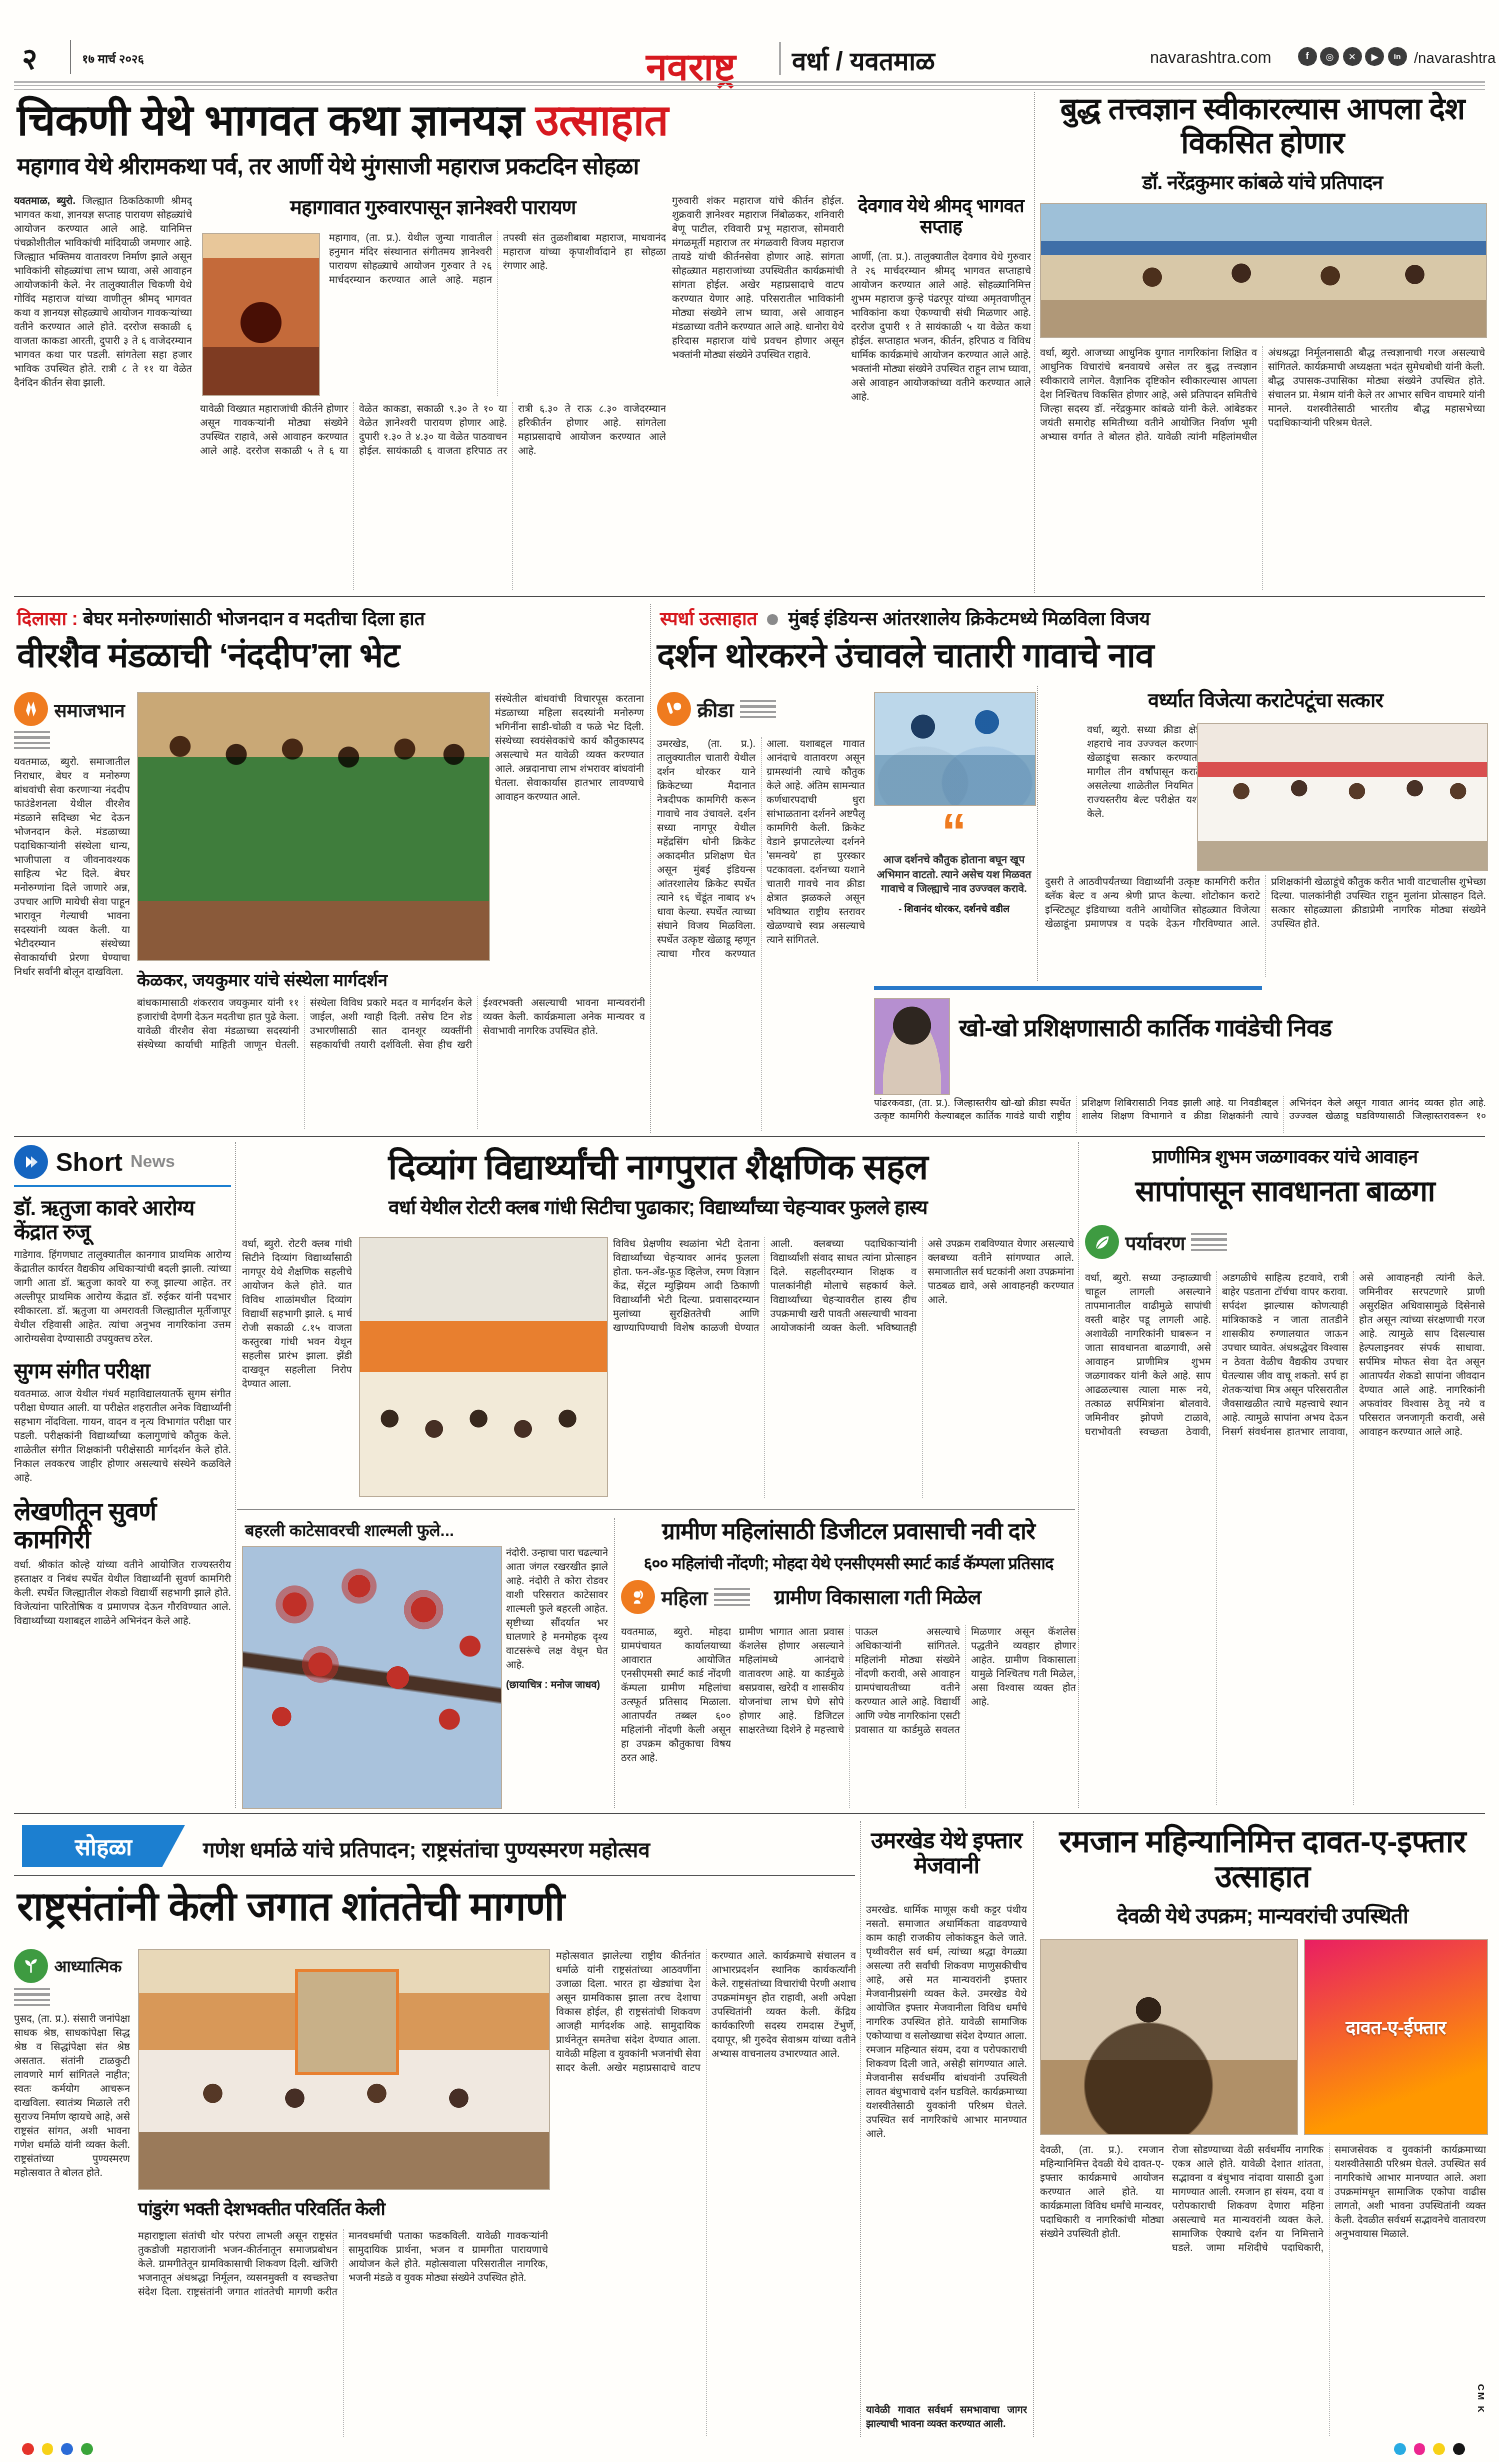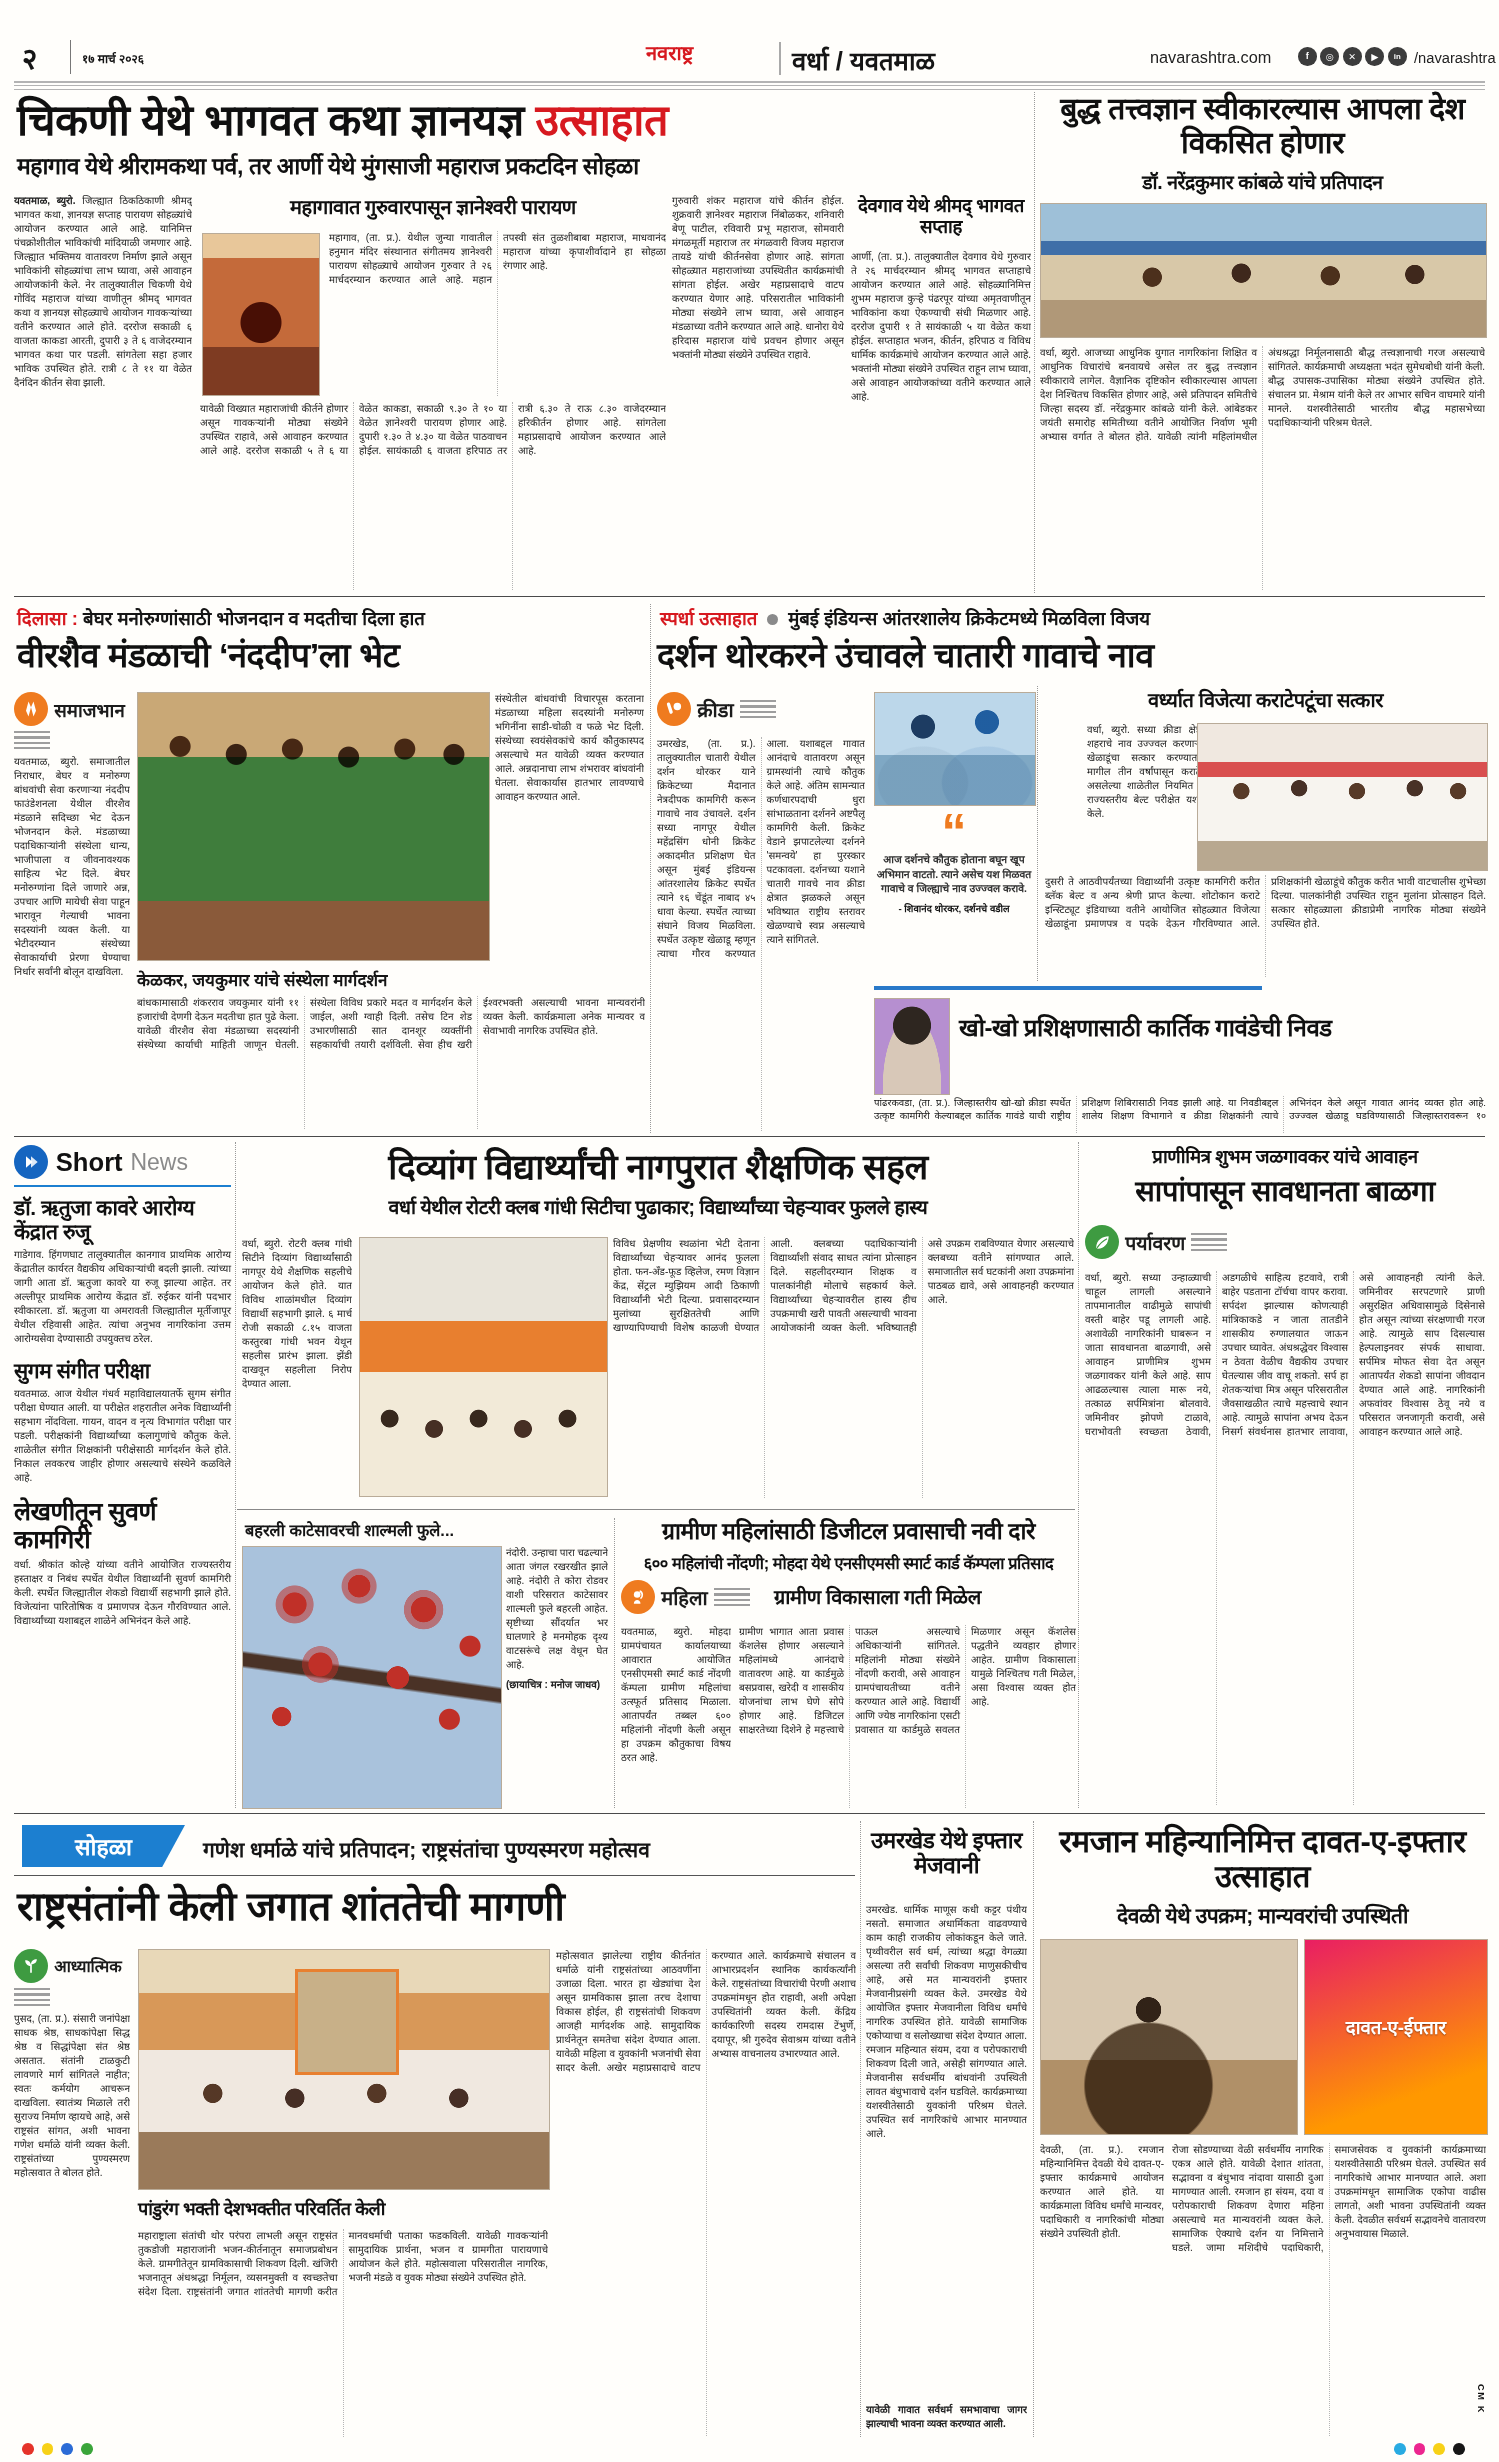--- a/index.html
+++ b/index.html
@@ -38,21 +38,21 @@
 </style>
 </head>
 <body>
 
 <div class="page">
 
   <div class="abs" style="left:22px;top:37px;font-size:29.5px;font-weight:700;">२</div>
   <div class="abs" style="left:70px;top:40px;height:34px;width:0.8px;background:#777;"></div>
   <div class="abs b" style="left:82px;top:50px;font-size:12px;">१७ मार्च २०२६</div>
 
-  <div class="abs b" style="left:646px;top:39px;font-size:20px;color:#d7191f;">नवराष्ट्र</div>
+  <div class="abs b" style="left:646px;top:39px;font-size:38px;color:#d7191f;">नवराष्ट्र</div>
   <div class="abs" style="left:779px;top:42px;height:33px;width:1.6px;background:#aaa;"></div>
   <div class="abs b" style="left:792px;top:43px;font-size:25.6px;">वर्धा / यवतमाळ</div>
 
   <div class="abs" style="left:1150px;top:48px;font-size:16.3px;color:#222;">navarashtra.com</div>
   <div class="abs social" style="left:1298px;top:47px;">
     <span class="soc">f</span>
     <span class="soc">◎</span>
     <span class="soc">✕</span>
     <span class="soc">▶</span>
     <span class="soc" style="font-size:7.8px;">in</span>
@@ -159,21 +159,21 @@
   <div class="vrule" style="left:235px;top:1142px;height:666px;"></div>
   <div class="abs" style="left:14px;top:1145px;width:217px;">
     <div style="display:flex;align-items:center;gap:7.8px;border-bottom:2.3px solid #1c7fd0;padding-bottom:6.2px;">
       <span class="badge" style="background:#1565c0;">
         <svg width="20" height="20" viewBox="0 0 24 24">
             <path d="M6 5 L14 12 L6 19 Z" fill="#fff"></path>
             <path d="M12 5 L20 12 L12 19 Z" fill="#fff" opacity="0.85"></path>
           </svg>
       </span>
       <span style="font-size:25.6px;font-weight:800;color:#111;">Short</span>
-      <span style="font-size:23px;font-weight:400;color:#8a8a8a;">News</span>
+      <span style="font-size:17px;font-weight:700;color:#8a8a8a;">News</span>
     </div>
 
     <div style="margin-top:9.3px;">
       <div class="headline" style="font-size:21px;">डॉ. ऋतुजा कावरे आरोग्य केंद्रात रुजू</div>
       <div class="small-text" style="margin-top:4.7px;">गाडेगाव. हिंगणघाट तालुक्यातील कानगाव प्राथमिक आरोग्य केंद्रातील कार्यरत वैद्यकीय अधिकाऱ्यांची बदली झाली. त्यांच्या जागी आता डॉ. ऋतुजा कावरे या रुजू झाल्या आहेत. तर अल्लीपूर प्राथमिक आरोग्य केंद्रात डॉ. रुईकर यांनी पदभार स्वीकारला. डॉ. ऋतुजा या अमरावती जिल्ह्यातील मूर्तीजापूर येथील रहिवासी आहेत. त्यांचा अनुभव नागरिकांना उत्तम आरोग्यसेवा देण्यासाठी उपयुक्तच ठरेल.</div>
     </div>
     <div style="margin-top:12.4px;">
       <div class="headline" style="font-size:21px;">सुगम संगीत परीक्षा</div>
       <div class="small-text" style="margin-top:4.7px;">यवतमाळ. आज येथील गंधर्व महाविद्यालयातर्फे सुगम संगीत परीक्षा घेण्यात आली. या परीक्षेत शहरातील अनेक विद्यार्थ्यांनी सहभाग नोंदविला. गायन, वादन व नृत्य विभागांत परीक्षा पार पडली. परीक्षकांनी विद्यार्थ्यांच्या कलागुणांचे कौतुक केले. शाळेतील संगीत शिक्षकांनी परीक्षेसाठी मार्गदर्शन केले होते. निकाल लवकरच जाहीर होणार असल्याचे संस्थेने कळविले आहे.</div>
     </div>

